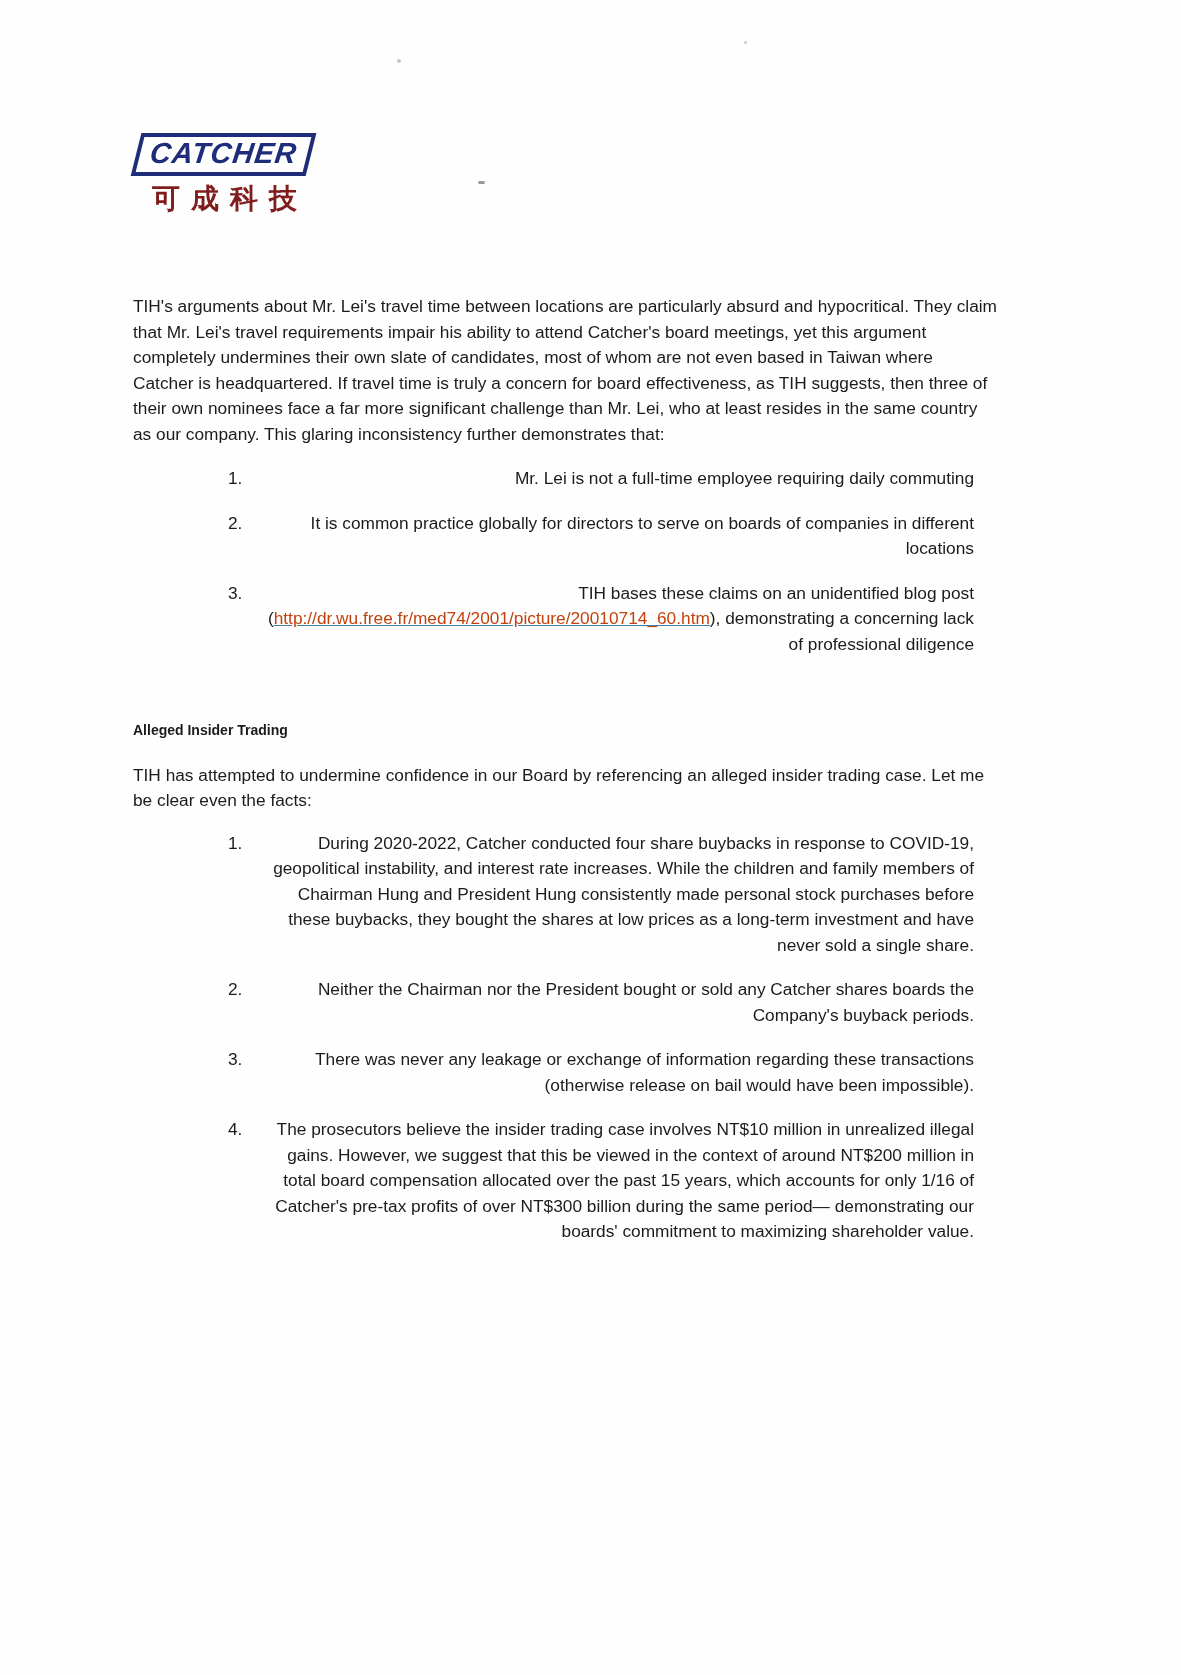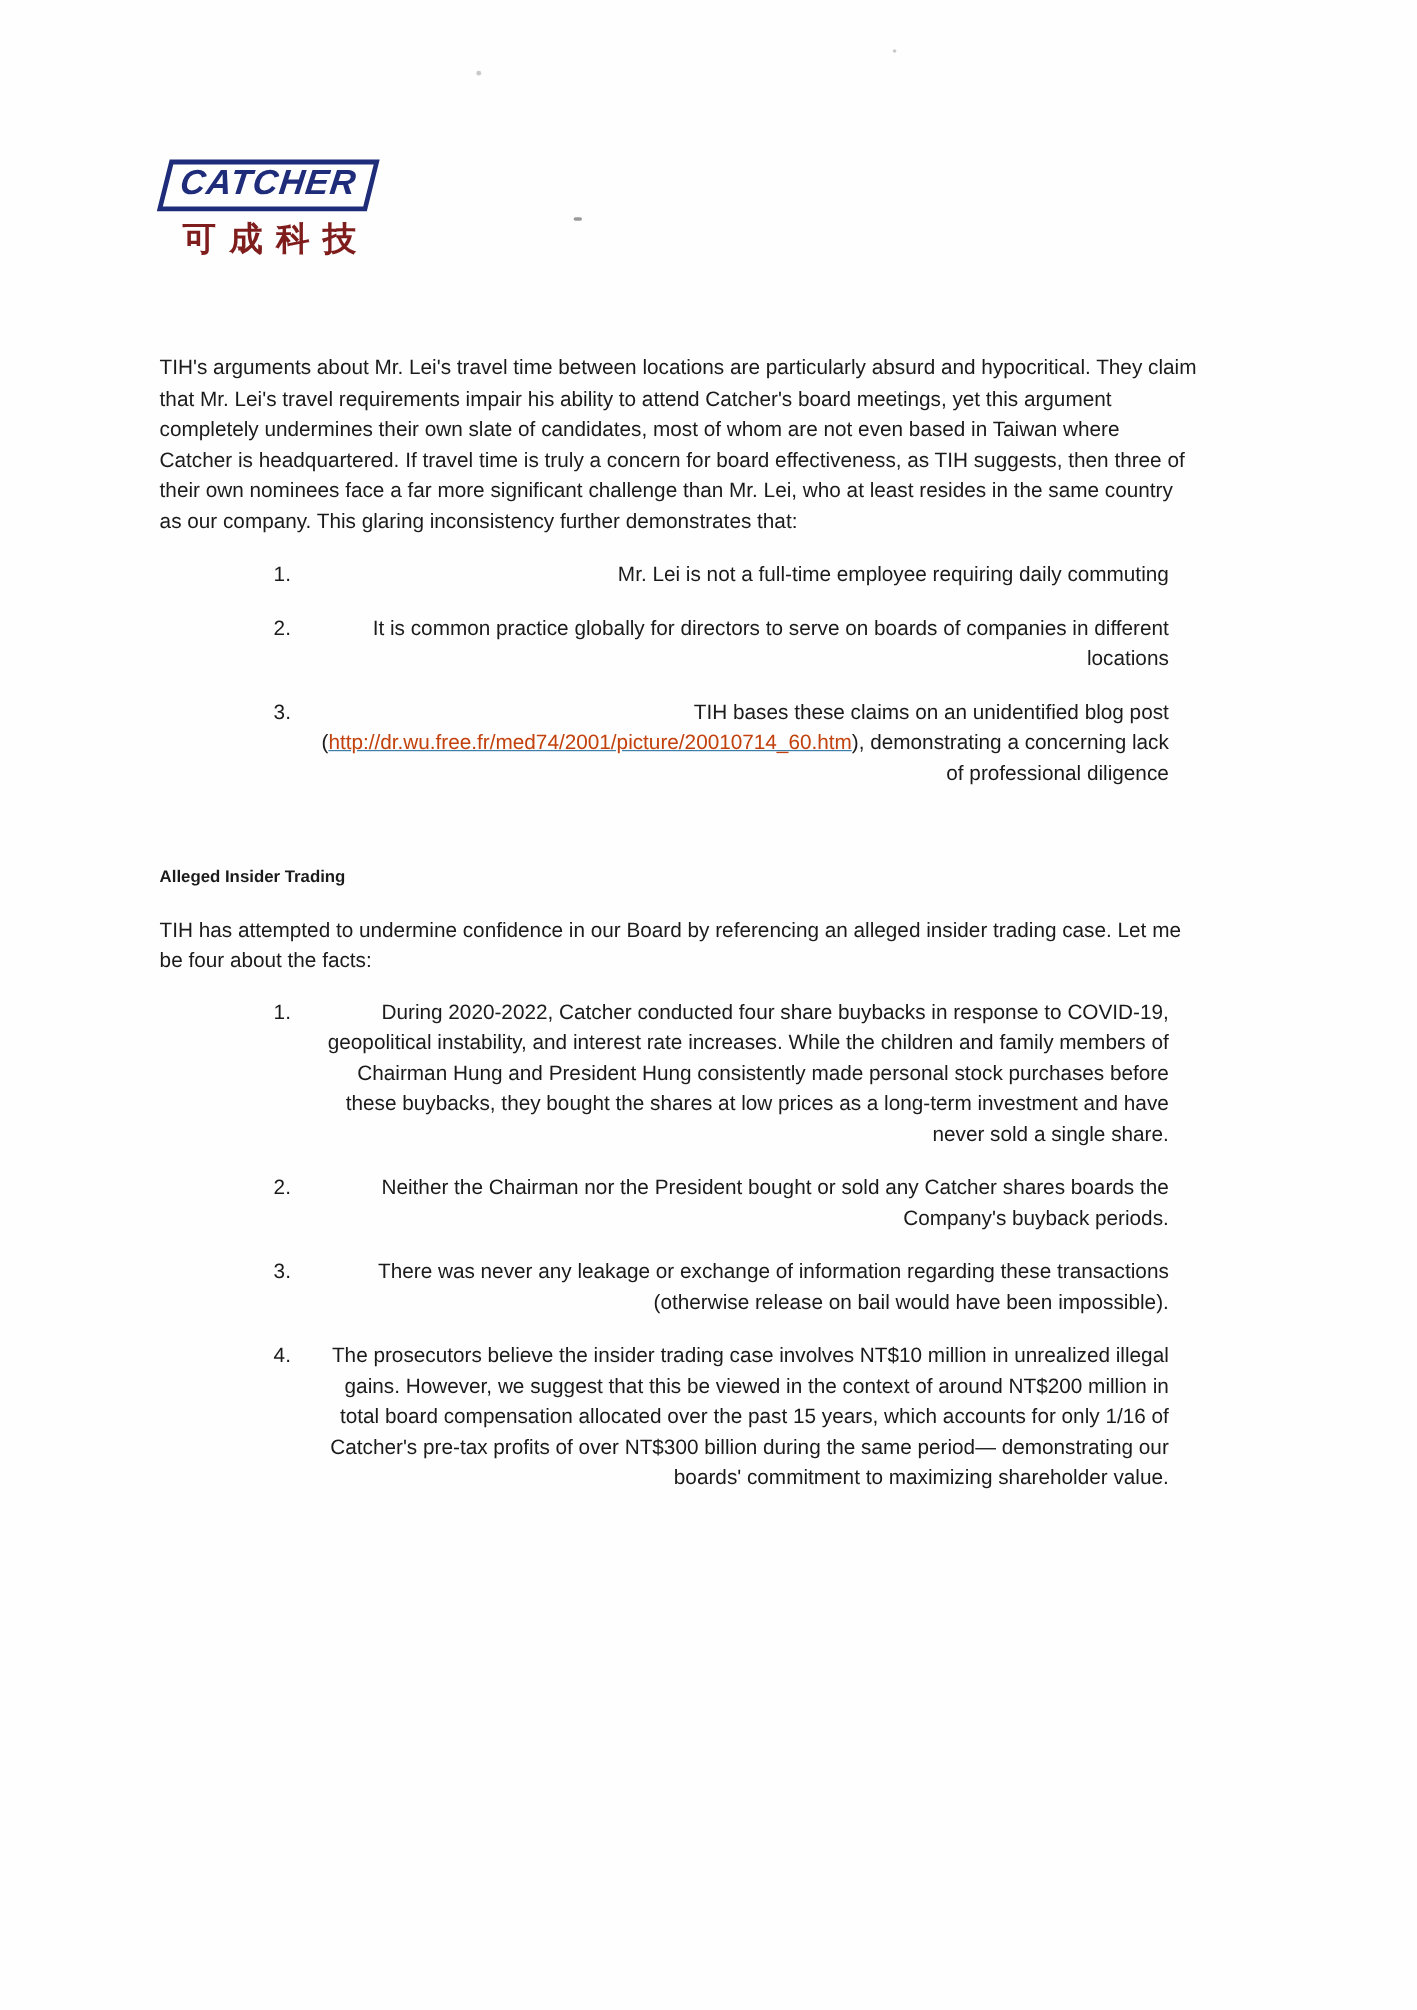--- a/index.html
+++ b/index.html
@@ -110,21 +110,21 @@
         <span class="item-text">It is common practice globally for directors to serve on boards of companies in different locations</span>
       </div>
       <div class="num-item">
         <span class="num">3.</span>
         <span class="item-text"><span>TIH bases these claims on an unidentified blog post (</span><a href="#" class="doc-link">http://dr.wu.free.fr/med74/2001/picture/20010714_60.htm</a><span>), demonstrating a concerning lack of professional diligence</span></span>
       </div>
     </div>
 
     <h2 class="heading">Alleged Insider Trading</h2>
 
-    <p class="para p2">TIH has attempted to undermine confidence in our Board by referencing an alleged insider trading case. Let me be four about the facts:</p>
+    <p class="para p2">TIH has attempted to undermine confidence in our Board by referencing an alleged insider trading case. Let me be clear even the facts:</p>
 
     <div class="list list2">
       <div class="num-item">
         <span class="num">1.</span>
         <span class="item-text">During 2020-2022, Catcher conducted four share buybacks in response to COVID-19, geopolitical instability, and interest rate increases. While the children and family members of Chairman Hung and President Hung consistently made personal stock purchases before these buybacks, they bought the shares at low prices as a long-term investment and have never sold a single share.</span>
       </div>
       <div class="num-item">
         <span class="num">2.</span>
         <span class="item-text">Neither the Chairman nor the President bought or sold any Catcher shares boards the Company's buyback periods.</span>
       </div>

